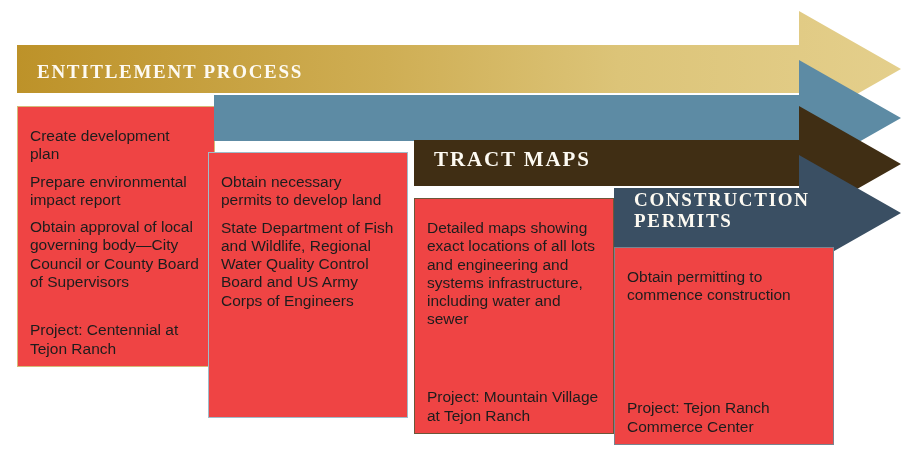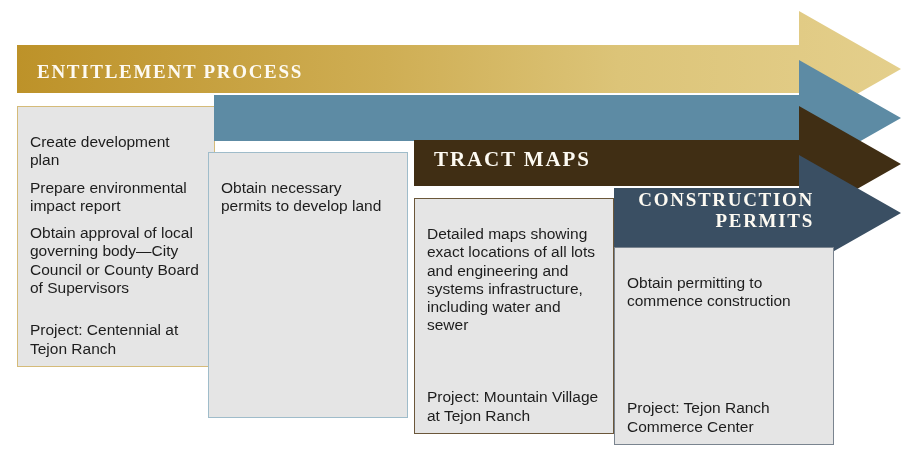--- a/index.html
+++ b/index.html
@@ -12,24 +12,24 @@
     width: 907px;
     height: 461px;
     background: #ffffff;
     overflow: hidden;
     font-family: "Liberation Sans", sans-serif;
   }
 
   
   .panel-body {
     position: absolute;
-    background: #e5e5e5;
+    background: #ef4444;
     box-sizing: border-box;
     border: 1px solid #b9b9b9;
-    padding: 26px 12px 8px 12px;
+    padding: 20px 12px 8px 12px;
     display: flex;
     flex-direction: column;
   }
   .panel-body .bullets {
     flex: 0 0 auto;
   }
   .panel-body .spacer {
     flex: 1 1 auto;
     min-height: 6px;
   }
@@ -43,21 +43,20 @@
   .project-line {
     font-size: 15.5px;
     line-height: 1.18;
     color: #1d1d1d;
   }
 
   
   .banner {
     position: absolute;
     display: block;
-    text-align: right;
   }
   .banner svg { display: block; }
   .banner-title {
     position: absolute;
     color: #fdfaf2;
     font-family: "Liberation Serif", serif;
     font-weight: bold;
     letter-spacing: 0.09em;
     line-height: 1.12;
     text-transform: uppercase;
@@ -113,20 +112,21 @@
 
   <div class="banner" id="s2-banner">
     <svg width="695" height="120" viewBox="0 0 695 120" xmlns="http://www.w3.org/2000/svg">
       <path d="M 0 35 L 585 35 L 585 0 L 687 58 L 585 116 L 585 81 L 0 81 Z" fill="#5d8ba4"></path>
     </svg>
   </div>
 
   <div class="panel-body" id="s2-body">
     <div class="bullets">
       <div class="body-line">Obtain necessary permits to develop land</div>
+      <div class="body-line">State Department of Fish and Wildlife, Regional Water Quality Control Board and US Army Corps of Engineers</div>
     </div>
     <div class="spacer"></div>
   </div>
 
   <div class="banner" id="s3-banner">
     <svg width="495" height="120" viewBox="0 0 495 120" xmlns="http://www.w3.org/2000/svg">
       <path d="M 0 34 L 385 34 L 385 0 L 487 58 L 385 116 L 385 80 L 0 80 Z" fill="#402e14"></path>
     </svg>
     <div class="banner-title" id="s3-title">TRACT MAPS</div>
   </div>

